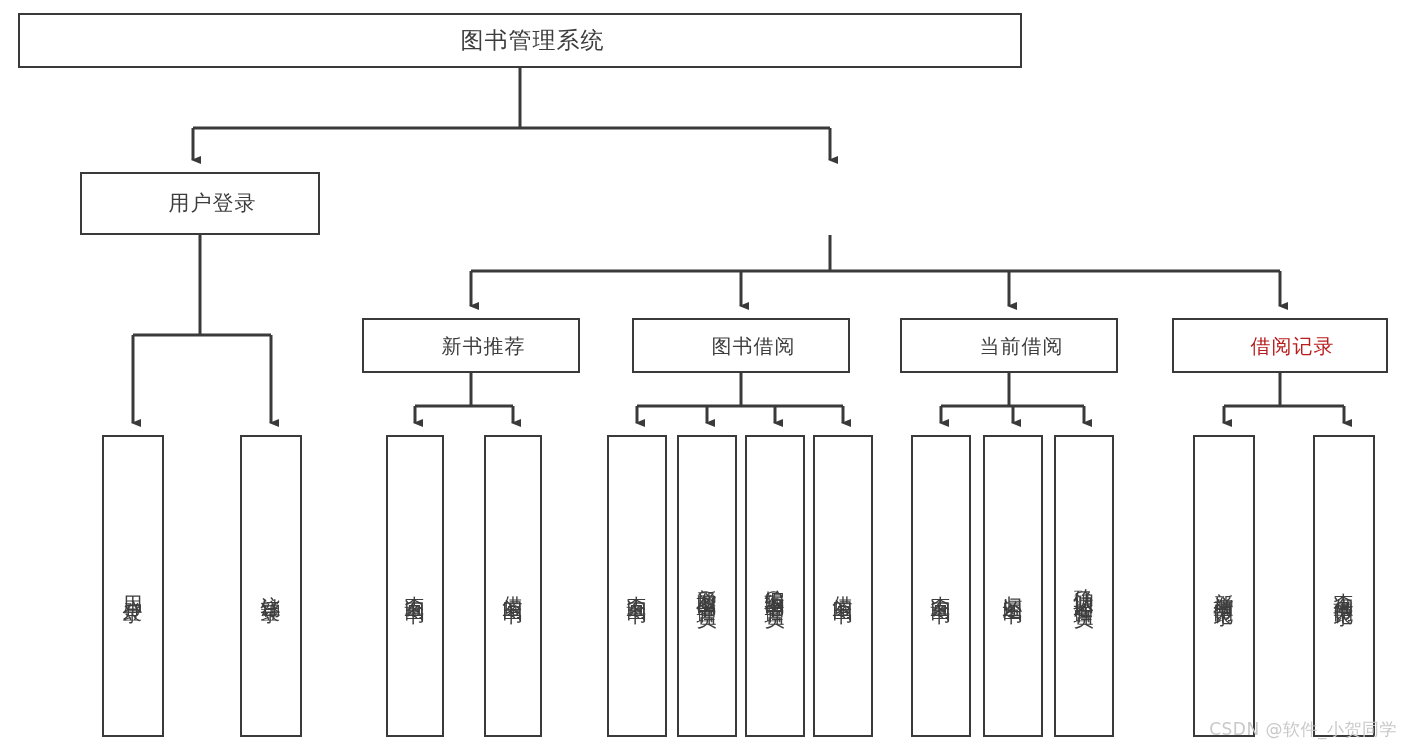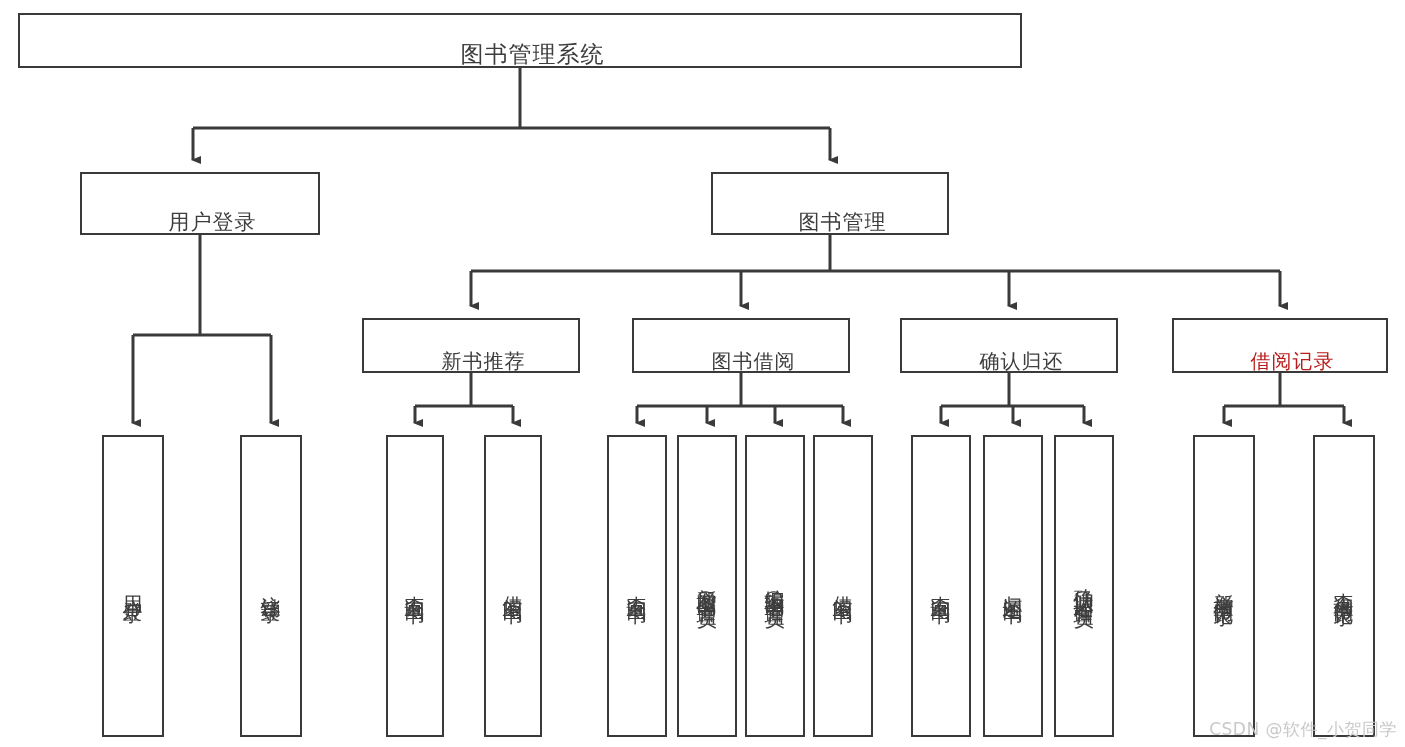--- a/index.html
+++ b/index.html
@@ -26,21 +26,21 @@
     height: 747px;
     pointer-events: none;
   }
   .node {
     position: absolute;
     box-sizing: border-box;
     border: 2px solid #3a3a3a;
     background: #ffffff;
     color: #3d3d3d;
     display: flex;
-    align-items: flex-end;
+    align-items: center;
     justify-content: center;
     text-align: center;
     z-index: 2;
     padding-left: 25px;
   }
   .node.root {
     font-size: 23px;
   }
   .node.level2 {
     font-size: 21px;
@@ -132,32 +132,29 @@
     </g>
   </svg>
 
   <div class="node root" style="left: 18px; top: 13px; width: 1004px; height: 55px; border-color: rgb(58, 58, 58); color: rgb(61, 61, 61);">
     <span class="htext">图书管理系统</span>
   </div>
 
   <div class="node level2" style="left: 80px; top: 172px; width: 240px; height: 63px; border-color: rgb(58, 58, 58); color: rgb(61, 61, 61);">
     <span class="htext">用户登录</span>
   </div>
-  <div class="node level2" style="left: 711px; top: 172px; width: 238px; height: 63px; border-color: rgb(58, 58, 58); color: rgb(61, 61, 61);">
-    <span class="htext">图书管理</span>
-  </div>
 
   <div class="node level3" style="left: 362px; top: 318px; width: 218px; height: 55px; border-color: rgb(58, 58, 58); color: rgb(61, 61, 61);">
     <span class="htext">新书推荐</span>
   </div>
   <div class="node level3" style="left: 632px; top: 318px; width: 218px; height: 55px; border-color: rgb(58, 58, 58); color: rgb(61, 61, 61);">
     <span class="htext">图书借阅</span>
   </div>
   <div class="node level3" style="left: 900px; top: 318px; width: 218px; height: 55px; border-color: rgb(58, 58, 58); color: rgb(61, 61, 61);">
-    <span class="htext">确认归还</span>
+    <span class="htext">当前借阅</span>
   </div>
   <div class="node level3" style="left: 1172px; top: 318px; width: 216px; height: 55px; border-color: rgb(58, 58, 58); color: #b91c1c;">
     <span class="htext">借阅记录</span>
   </div>
 
   <div class="node leaf" style="left: 102px; top: 435px; width: 62px; height: 302px; border-color: rgb(58, 58, 58); color: rgb(61, 61, 61);">
     <span class="vtext">用户登录</span>
   </div>
   <div class="node leaf" style="left: 240px; top: 435px; width: 62px; height: 302px; border-color: rgb(58, 58, 58); color: rgb(61, 61, 61);">
     <span class="vtext">注销登录</span>

